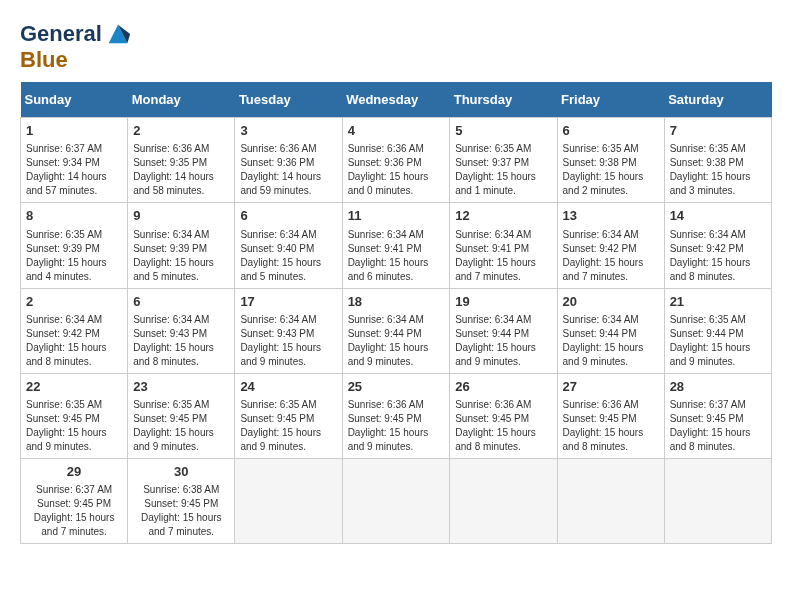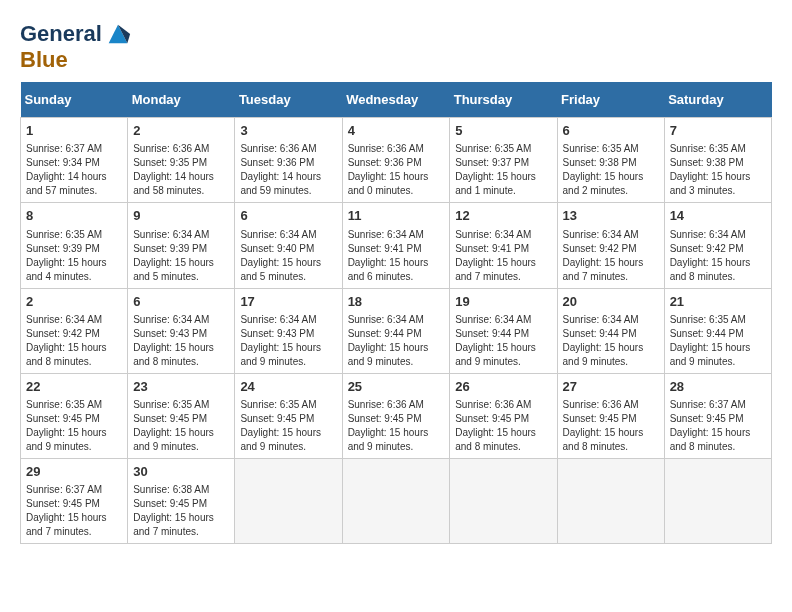--- a/index.html
+++ b/index.html
@@ -72,20 +72,21 @@
     }
     .day-info {
       font-size: 10px;
       color: #333;
     }
     tbody tr td.empty {
       background: #f5f5f5;
     }
     tbody tr:last-child td {
       border-bottom: 1px solid #ccc;
+      text-align: center;
     }
   </style>
 </head>
 <body>
 
 <div class="header">
   <div class="logo">
     <div>
       <div style="display:flex;align-items:center;">
         <span class="logo-text">General</span>

